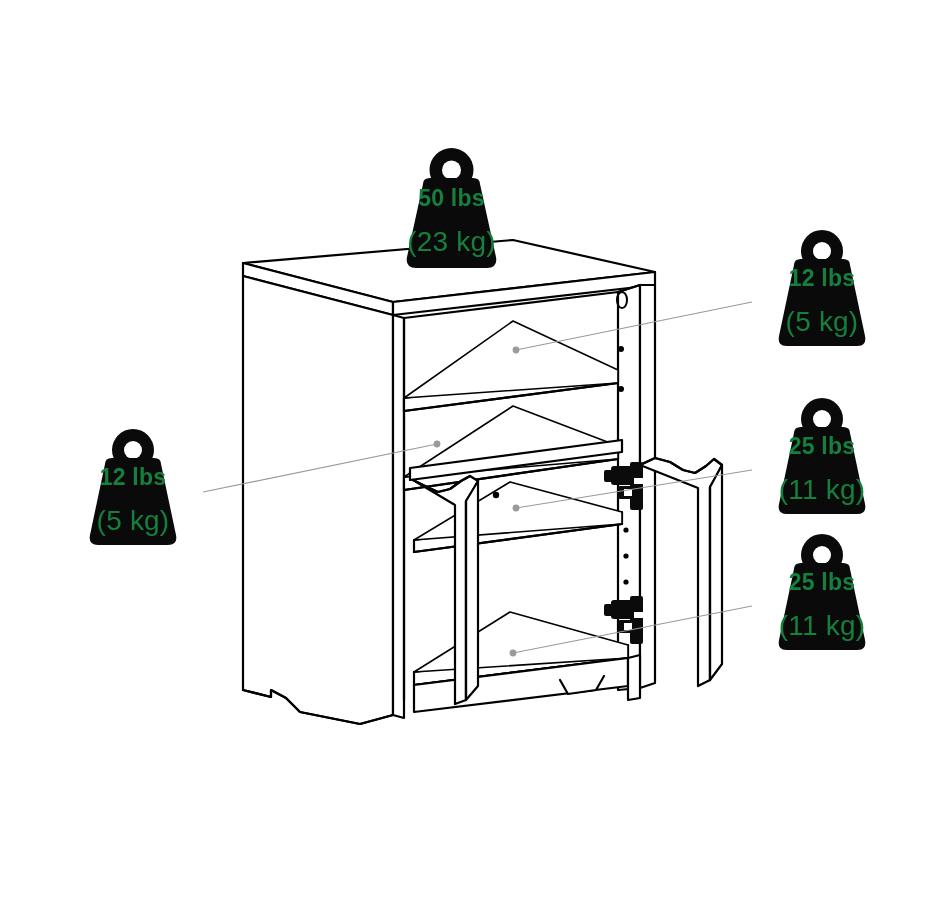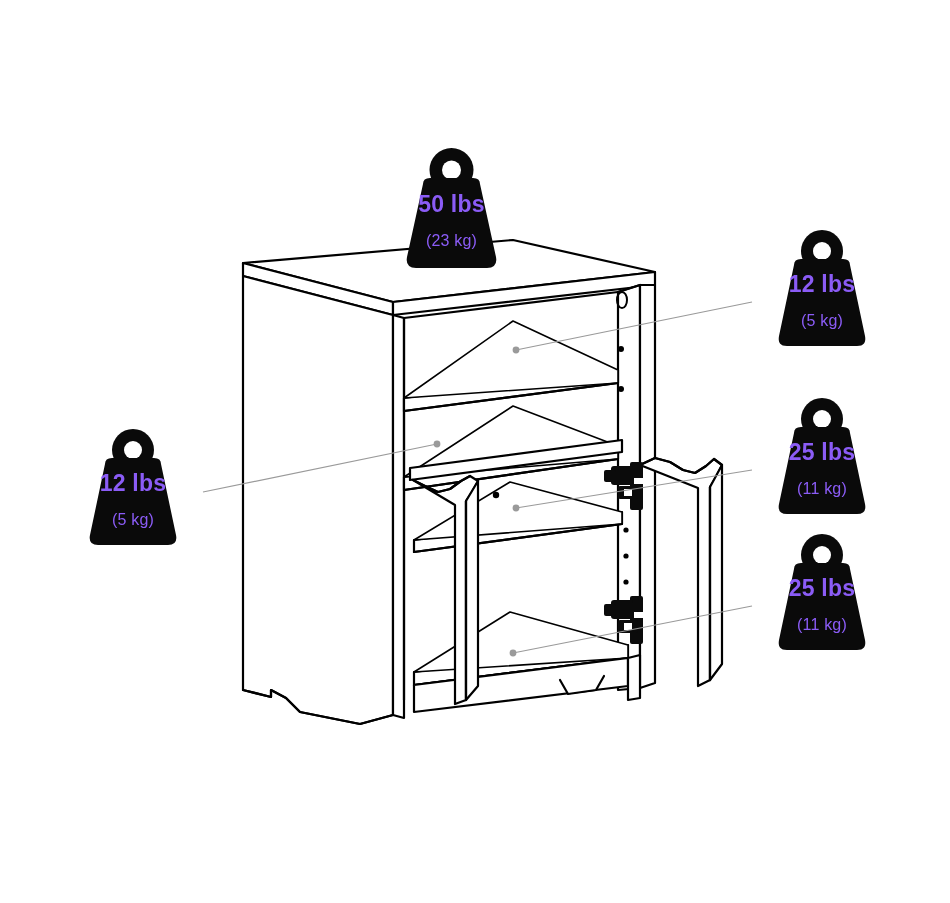--- a/index.html
+++ b/index.html
@@ -7,26 +7,26 @@
     width:950px;height:903px;
     font-family:"Liberation Sans", sans-serif;
     overflow:hidden;position:relative;
   }
   #stage{position:absolute;inset:0;width:950px;height:903px;background:#fff;}
   svg.layer{position:absolute;left:0;top:0;width:950px;height:903px;}
   .wlabel{
     position:absolute;
     display:flex;flex-direction:column;
     align-items:center;justify-content:center;
-    color:#8b5cf6;text-align:center;
+    color:#15803d;text-align:center;
     line-height:1.05;
     pointer-events:auto;
   }
   .wlabel .lbs{font-size:23px;font-weight:bold;letter-spacing:.2px;}
-  .wlabel .kg{font-size:16px;font-weight:normal;letter-spacing:.2px;margin-top:17px;}
+  .wlabel .kg{font-size:28px;font-weight:normal;letter-spacing:.2px;margin-top:17px;}
   .wbody{position:absolute;left:0;top:0;width:100%;height:100%;}
   .wtext{position:relative;z-index:2;display:flex;flex-direction:column;align-items:center;justify-content:center;width:100%;height:100%;padding-top:22px;box-sizing:border-box;}
 </style>
 </head>
 <body>
 
 <div id="stage">
 
   <svg class="layer" viewBox="0 0 950 903">
     <g fill="none" stroke="#000" stroke-width="2.2" stroke-linejoin="round" stroke-linecap="round">

